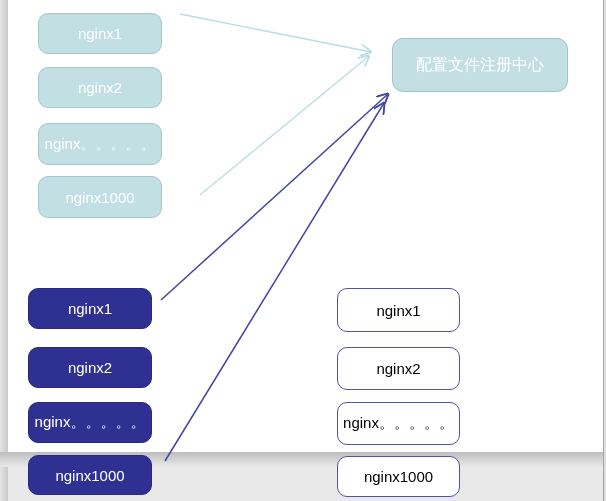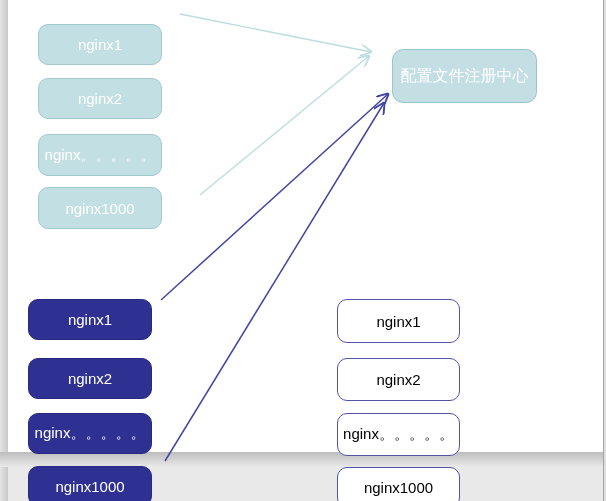--- a/index.html
+++ b/index.html
@@ -7,21 +7,21 @@
   .stage{position:relative;width:606px;height:501px;background:#e9e9e9;overflow:hidden;}
   .left-gutter{position:absolute;left:0;top:0;width:8px;height:501px;
     background:linear-gradient(to right,#e4e4e4,#c9c9c9);}
   .canvas{position:absolute;left:8px;top:0;width:595px;height:452px;background:#ffffff;}
   .bottom-shadow{position:absolute;left:0;top:452px;width:603px;height:15px;
     background:linear-gradient(to bottom,#bdbdbd,#e9e9e9);}
   .right-edge-line{position:absolute;left:603px;top:0;width:1px;height:501px;background:#a6a6a6;}
   .right-strip{position:absolute;left:604px;top:0;width:2px;height:501px;background:#dedede;}
 
   .node{position:absolute;display:flex;align-items:center;justify-content:center;
-    box-sizing:border-box;font-size:15px;white-space:nowrap;overflow:hidden;margin-top:11px;}
+    box-sizing:border-box;font-size:15px;white-space:nowrap;overflow:hidden;}
   .node-teal{background:#c2dfe3;border:1px solid #a2c8ce;border-radius:10px;color:#ffffff;}
   .node-indigo{background:#2e3192;border:1px solid #272a7e;border-radius:10px;color:#ffffff;}
   .node-white{background:#ffffff;border:1.5px solid #5153a5;border-radius:10px;color:#000000;}
   .node-registry{background:#c3dfe3;border:1px solid #9dc4ca;border-radius:11px;color:#ffffff;
     font-size:16px;}
   .arrow-layer{position:absolute;left:0;top:0;width:606px;height:501px;pointer-events:none;}
 </style>
 </head>
 <body>
 
@@ -40,21 +40,21 @@
       <marker id="ah-indigo" viewBox="0 0 10 10" refX="9" refY="5" markerWidth="8" markerHeight="8" orient="auto">
         <path d="M0,0 L10,5 L0,10" fill="none" stroke="#4246a0" stroke-width="1.6"></path>
       </marker>
     </defs>
     <line x1="180" y1="14" x2="371" y2="52" stroke="#b9dde1" stroke-width="1.3" marker-end="url(#ah-teal)"></line>
     <line x1="200" y1="195" x2="369" y2="56" stroke="#b9dde1" stroke-width="1.3" marker-end="url(#ah-teal)"></line>
     <line x1="161" y1="300" x2="388" y2="94" stroke="#4246a0" stroke-width="1.5" marker-end="url(#ah-indigo)"></line>
     <line x1="165" y1="461" x2="384" y2="103" stroke="#4246a0" stroke-width="1.5" marker-end="url(#ah-indigo)"></line>
   </svg>
 
-  <div class="node node-registry" style="left:392px;top:38px;width:145px;height:54px">
+  <div class="node node-registry" style="left:392px;top:38px;width:176px;height:54px">
     <span>配置文件注册中心</span>
   </div>
 
   <div class="node node-teal" style="left:38px;top:13px;width:124px;height:41px">
     <span>nginx1</span>
   </div>
   <div class="node node-teal" style="left:38px;top:67px;width:124px;height:41px">
     <span>nginx2</span>
   </div>
   <div class="node node-teal" style="left:38px;top:123px;width:124px;height:42px">

